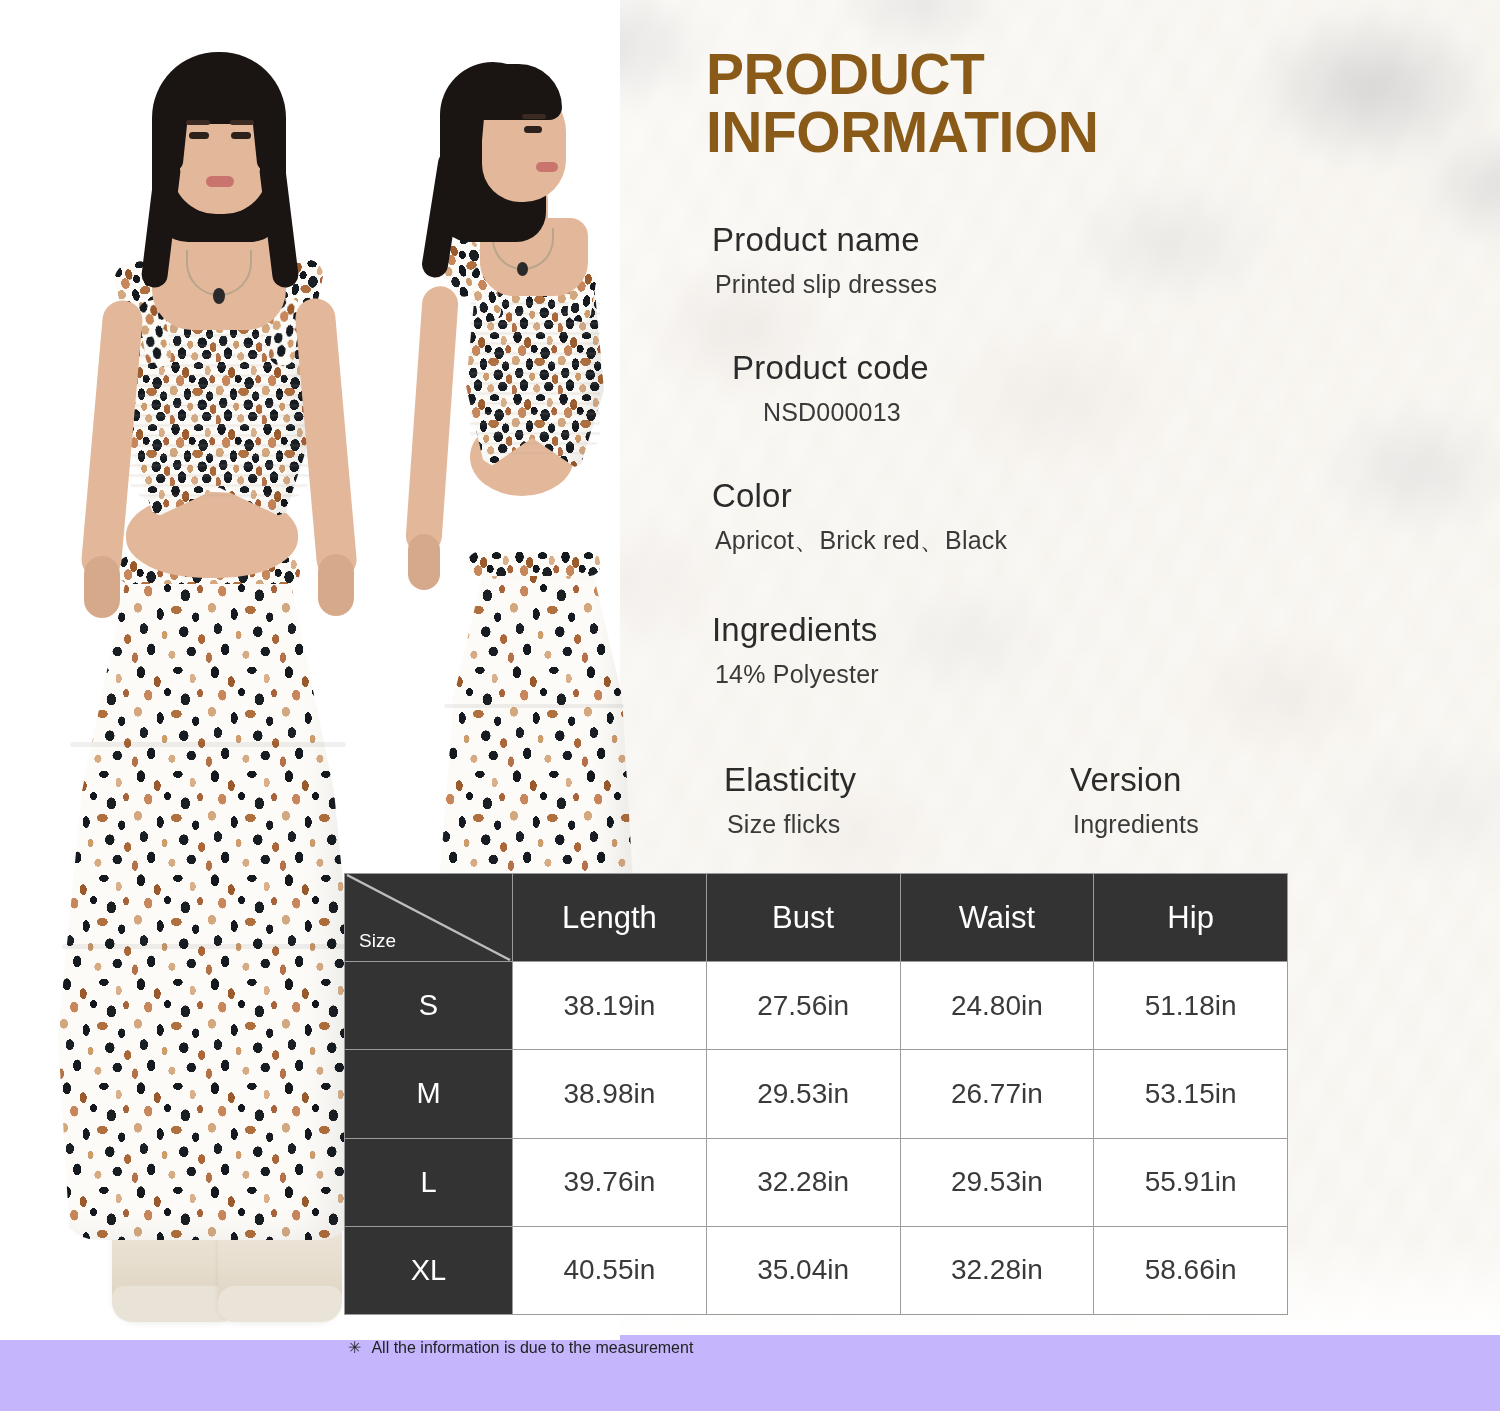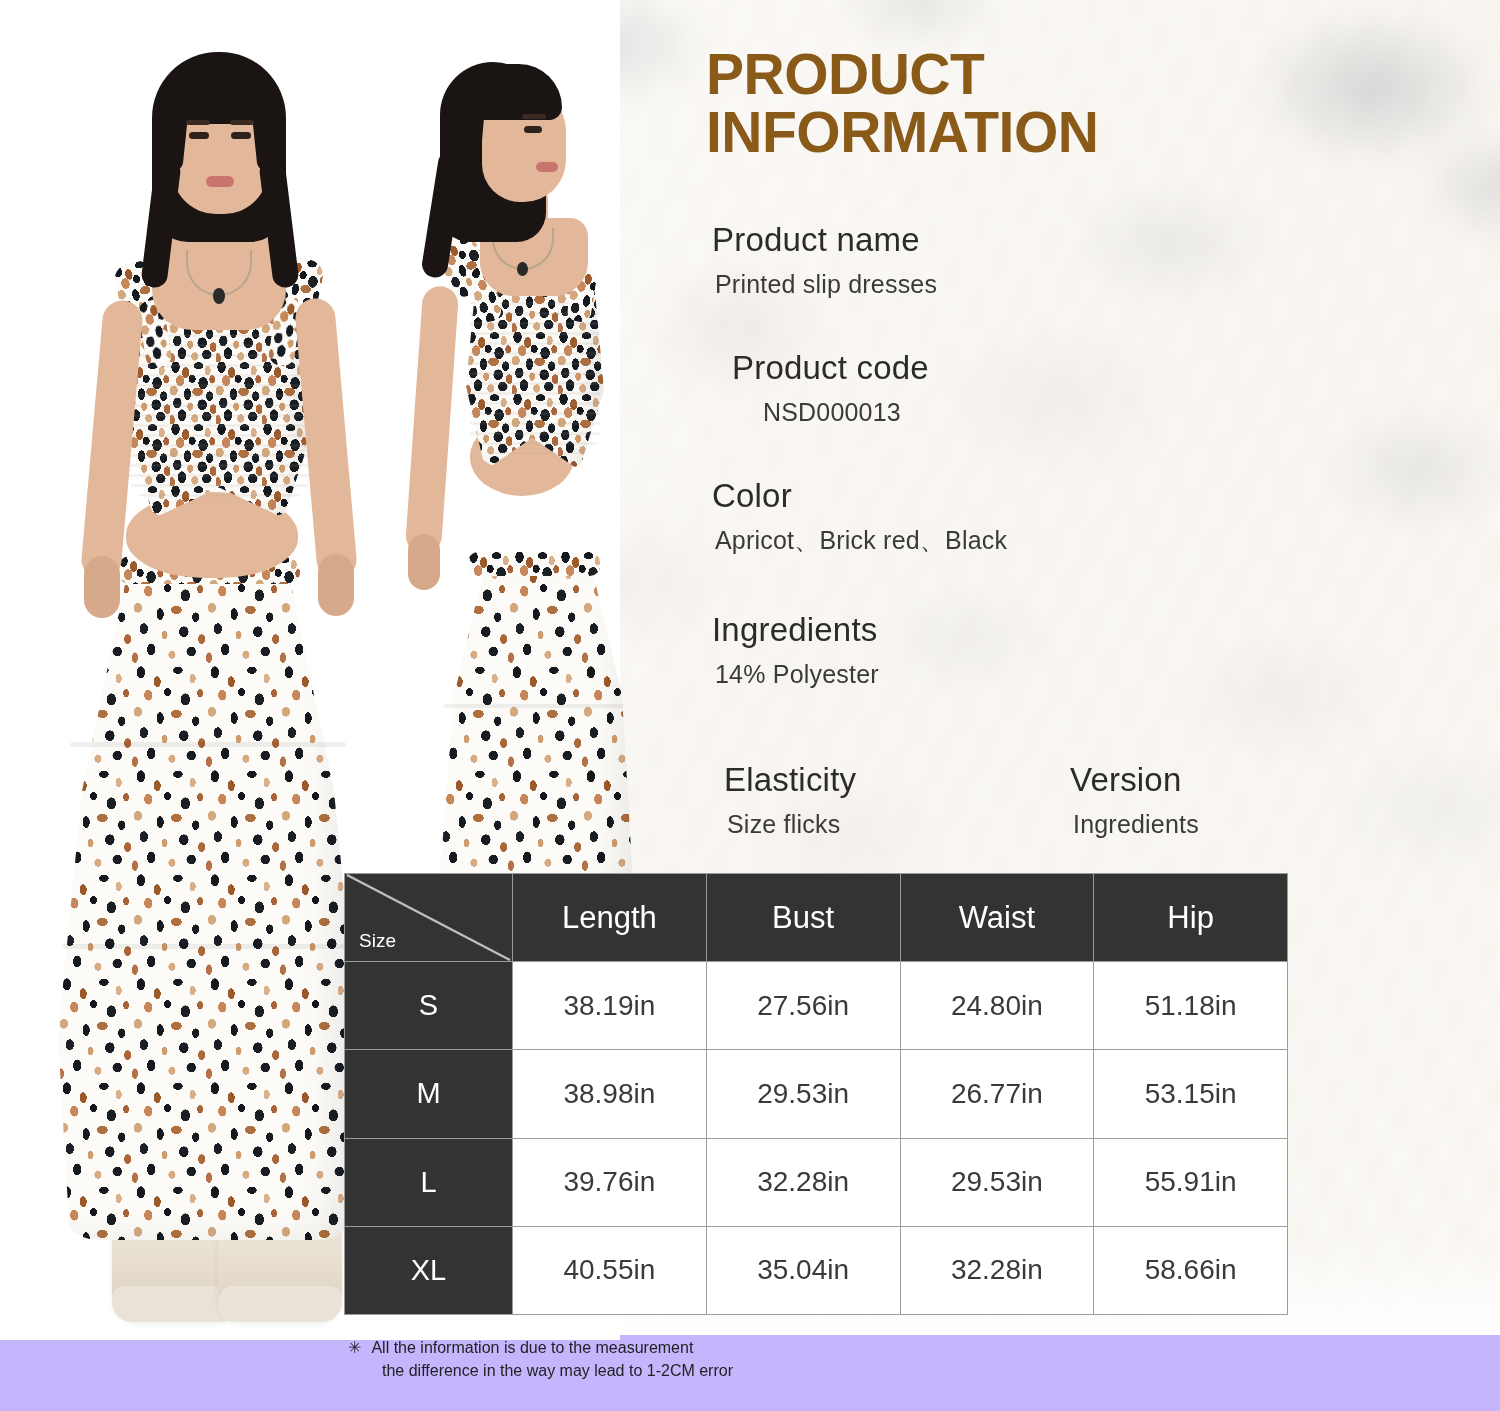--- a/index.html
+++ b/index.html
@@ -334,16 +334,15 @@
         <td class="val">40.55in</td>
         <td class="val">35.04in</td>
         <td class="val">32.28in</td>
         <td class="val">58.66in</td>
       </tr>
     </tbody>
   </table>
 
   <div class="footnote">
     <span class="ast">✳</span><span>All the information is due to the measurement</span>
-    <span class="l2">the difference in the way may lead to 1-2CM error</span>
   </div>
 
 </div>
 
 </body></html>

